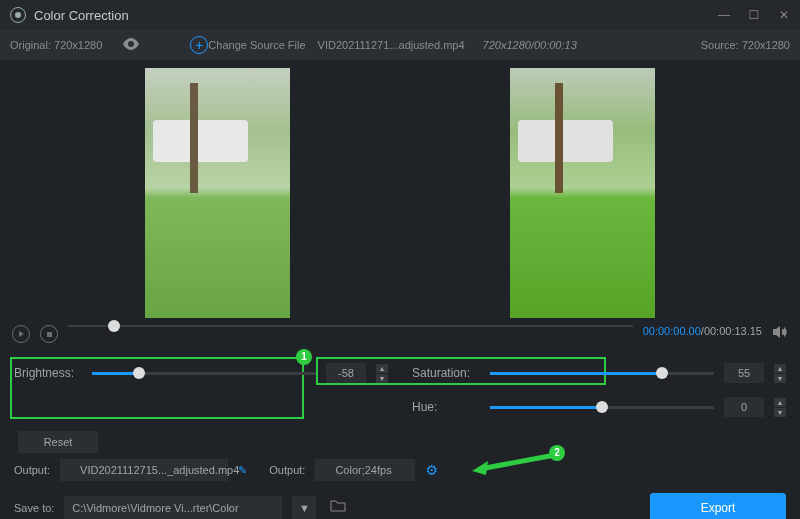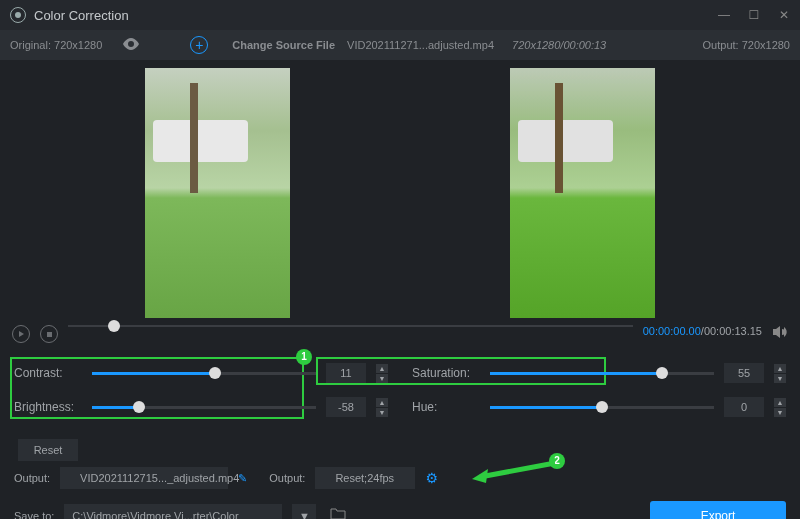--- a/index.html
+++ b/index.html
@@ -6,21 +6,21 @@
 body { background: #1f2226; color: #a0a4a8; font-size: 12px; width: 800px; height: 519px; overflow: hidden; }
 .titlebar { height: 30px; display: flex; align-items: center; padding: 0 10px; background: #25282d; }
 .titlebar .logo { width: 16px; height: 16px; border: 1.5px solid #9aa; border-radius: 50%; display: flex; align-items: center; justify-content: center; margin-right: 8px; }
 .titlebar .logo::after { content: ''; width: 6px; height: 6px; background: #9aa; border-radius: 50%; }
 .titlebar .title { color: #c5c9cc; font-size: 13px; }
 .titlebar .winbtns { margin-left: auto; display: flex; gap: 18px; color: #888; }
 .titlebar .winbtns span { cursor: pointer; width: 12px; text-align: center; }
 .header { height: 30px; background: #2b2f34; display: flex; align-items: center; padding: 0 10px; font-size: 11px; color: #8a8d91; }
 .header .eye { margin-left: 20px; width: 18px; }
 .header .plus { margin-left: 50px; width: 18px; height: 18px; border: 1.5px solid #1a98ff; border-radius: 50%; color: #1a98ff; display: flex; align-items: center; justify-content: center; font-size: 14px; line-height: 1; cursor: pointer; }
-.header .change { margin-left: 24px; cursor: pointer; font-weight: bold; }
+.header .change { margin-left: 0; cursor: pointer; }
 .header .fname { margin-left: 12px; }
 .header .dims { margin-left: 18px; font-style: italic; }
 .header .outres { margin-left: auto; }
 .previews { height: 265px; display: flex; justify-content: center; gap: 220px; padding-top: 8px; background: #1f2226; }
 .thumb { width: 145px; height: 250px; background: linear-gradient(to bottom, #c5d0c0 0%, #a5c090 25%, #b8d4a5 48%, #7db85a 52%, #68a545 100%); position: relative; overflow: hidden; }
 .thumb.right { filter: saturate(1.3) brightness(0.95) contrast(1.05); }
 .thumb::before { content: ''; position: absolute; left: 8px; top: 52px; width: 95px; height: 42px; background: #e8e8e8; border-radius: 4px; }
 .thumb::after { content: ''; position: absolute; left: 45px; top: 15px; width: 8px; height: 110px; background: #6b5a42; }
 .playbar { height: 30px; display: flex; align-items: flex-start; padding: 0 12px; gap: 10px; }
 .pbtn { width: 18px; height: 18px; border: 1.5px solid #6a6d71; border-radius: 50%; display: flex; align-items: center; justify-content: center; cursor: pointer; }
@@ -37,21 +37,21 @@
 .row .lbl { width: 68px; font-size: 12px; }
 .slider { flex: 1; height: 3px; background: #3a3d42; position: relative; cursor: pointer; }
 .slider .fill { position: absolute; left: 0; top: 0; height: 100%; background: #1a98ff; }
 .slider .sknob { position: absolute; top: -5px; width: 12px; height: 12px; background: #ddd; border-radius: 50%; cursor: pointer; }
 .valbox { width: 40px; height: 20px; background: #2b2f34; text-align: center; line-height: 20px; font-size: 11px; }
 .spin { display: flex; flex-direction: column; gap: 1px; }
 .spin span { width: 12px; height: 9px; background: #34383d; font-size: 7px; text-align: center; line-height: 9px; cursor: pointer; }
 .box1 { position: absolute; left: 10px; top: 2px; width: 294px; height: 62px; border: 2px solid #2ecc40; pointer-events: none; }
 .box2 { position: absolute; left: 316px; top: 2px; width: 290px; height: 28px; border: 2px solid #2ecc40; pointer-events: none; }
 .badge { position: absolute; width: 16px; height: 16px; background: #2ecc40; border-radius: 50%; color: #fff; font-size: 10px; font-weight: bold; text-align: center; line-height: 16px; }
-.reset { margin: 16px 0 0 18px; width: 60px; height: 22px; background: #2b2f34; text-align: center; line-height: 22px; font-size: 11px; cursor: pointer; }
+.reset { margin: 8px 0 0 18px; width: 80px; height: 22px; background: #2b2f34; text-align: center; line-height: 22px; font-size: 11px; cursor: pointer; }
 .outrow { display: flex; align-items: center; padding: 6px 14px; gap: 10px; font-size: 11px; position: relative; }
 .outrow .field { background: #2b2f34; height: 22px; line-height: 22px; padding: 0 20px; }
 .outrow .pencil { color: #1a98ff; cursor: pointer; }
 .gear { color: #1a98ff; cursor: pointer; font-size: 14px; }
 .arrow { position: absolute; left: 470px; top: -2px; width: 90px; height: 24px; pointer-events: none; }
 .saverow { display: flex; align-items: center; padding: 6px 14px; gap: 10px; font-size: 11px; }
 .saverow .field { background: #2b2f34; height: 24px; line-height: 24px; padding: 0 8px; width: 218px; overflow: hidden; }
 .dd { width: 24px; height: 24px; background: #2b2f34; text-align: center; line-height: 24px; cursor: pointer; }
 .folder { width: 24px; height: 24px; text-align: center; line-height: 24px; cursor: pointer; }
 .export { margin-left: auto; width: 136px; height: 30px; background: #1a98ff; color: #fff; text-align: center; line-height: 30px; border-radius: 3px; cursor: pointer; font-size: 12px; }
@@ -71,21 +71,21 @@
 
 <div class="header">
   <span>Original: 720x1280</span>
   <span class="eye"><svg width="18" height="12" viewBox="0 0 18 12">
         <path d="M9 0C4 0 1 6 1 6s3 6 8 6 8-6 8-6-3-6-8-6zm0 9a3 3 0 110-6 3 3 0 010 6z" fill="#8a8d91"></path>
       </svg></span>
   <span class="plus">+</span>
   <span class="change">Change Source File</span>
   <span class="fname">VID202111271...adjusted.mp4</span>
   <span class="dims">720x1280/00:00:13</span>
-  <span class="outres">Output: 720x1280</span>
+  <span class="outres">Source: 720x1280</span>
 </div>
 
 <div class="previews">
   <div class="thumb"></div>
   <div class="thumb right"></div>
 </div>
 
 <div class="playbar">
   <div class="pbtn play"></div>
   <div class="pbtn stop"></div>
@@ -96,32 +96,20 @@
   <div class="vol"><svg width="16" height="14" viewBox="0 0 16 14">
         <path d="M1 4h3l4-3v12l-4-3H1V4zm9 0a3 3 0 010 6V4zm2-2a6 6 0 010 10V2z" fill="#888"></path>
       </svg></div>
 </div>
 
 <div class="sliders">
   <div class="box1"></div>
   <div class="box2"></div>
   <div class="badge" style="left:296px;top:-6px">1</div>
   <div class="slcol">
-    <div class="row">
-      <span class="lbl">Contrast:</span>
-      <div class="slider">
-          <div class="fill" style="width:55%"></div>
-          <div class="sknob" style="left:calc(55% - 6px)"></div>
-        </div>
-      <div class="valbox">11</div>
-      <div class="spin">
-          <span>▲</span>
-          <span>▼</span>
-        </div>
-    </div>
     <div class="row">
       <span class="lbl">Brightness:</span>
       <div class="slider">
           <div class="fill" style="width:21%"></div>
           <div class="sknob" style="left:calc(21% - 6px)"></div>
         </div>
       <div class="valbox">-58</div>
       <div class="spin">
           <span>▲</span>
           <span>▼</span>
@@ -156,21 +144,21 @@
   </div>
 </div>
 
 <div class="reset">Reset</div>
 
 <div class="outrow">
   <span>Output:</span>
   <span class="field" style="width:168px">VID2021112715..._adjusted.mp4</span>
   <span class="pencil">✎</span>
   <span style="margin-left:12px">Output:</span>
-  <span class="field" style="width:100px">Reset;24fps</span>
+  <span class="field" style="width:100px">Color;24fps</span>
   <span class="gear">⚙</span>
   <div class="badge" style="left:549px;top:-8px">2</div>
   <svg class="arrow" viewBox="0 0 90 24">
       <path d="M85 4 L10 18" stroke="#2ecc40" stroke-width="5"></path>
       <path d="M2 20 L18 10 L16 24 Z" fill="#2ecc40"></path>
     </svg>
 </div>
 
 <div class="saverow">
   <span>Save to:</span>

